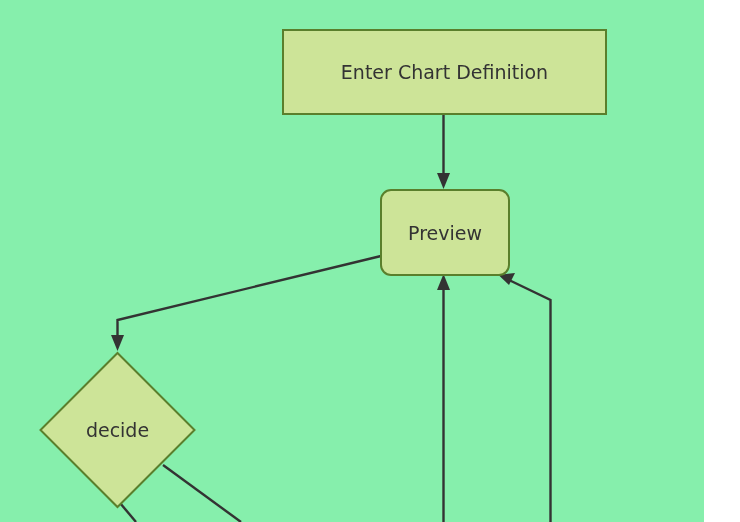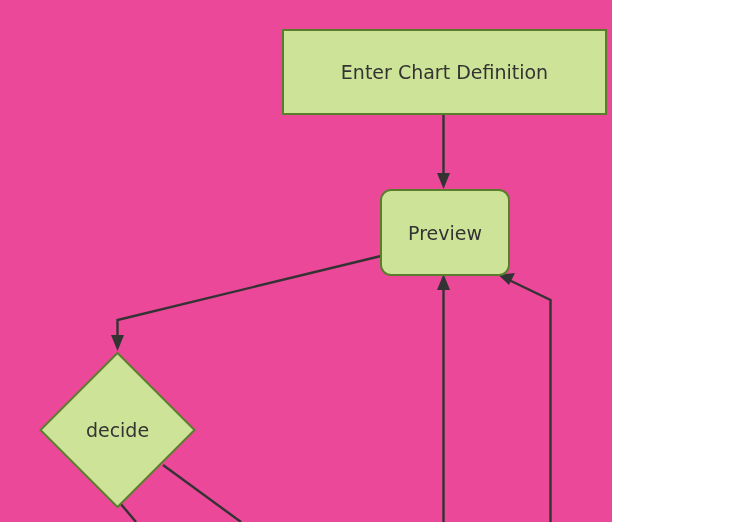--- a/index.html
+++ b/index.html
@@ -9,23 +9,23 @@
     background: #ffffff;
   }
   body {
     width: 740px;
     height: 522px;
     overflow: hidden;
     font-family: "DejaVu Sans", "Liberation Sans", sans-serif;
   }
   #diagram-root {
     position: relative;
-    width: 612px;
+    width: 704px;
     height: 522px;
-    background: #ec4899;
+    background: #86efac;
   }
   #flow-svg {
     position: absolute;
     top: 0;
     left: 0;
     width: 740px;
     height: 522px;
     display: block;
   }
   .node-shape {

